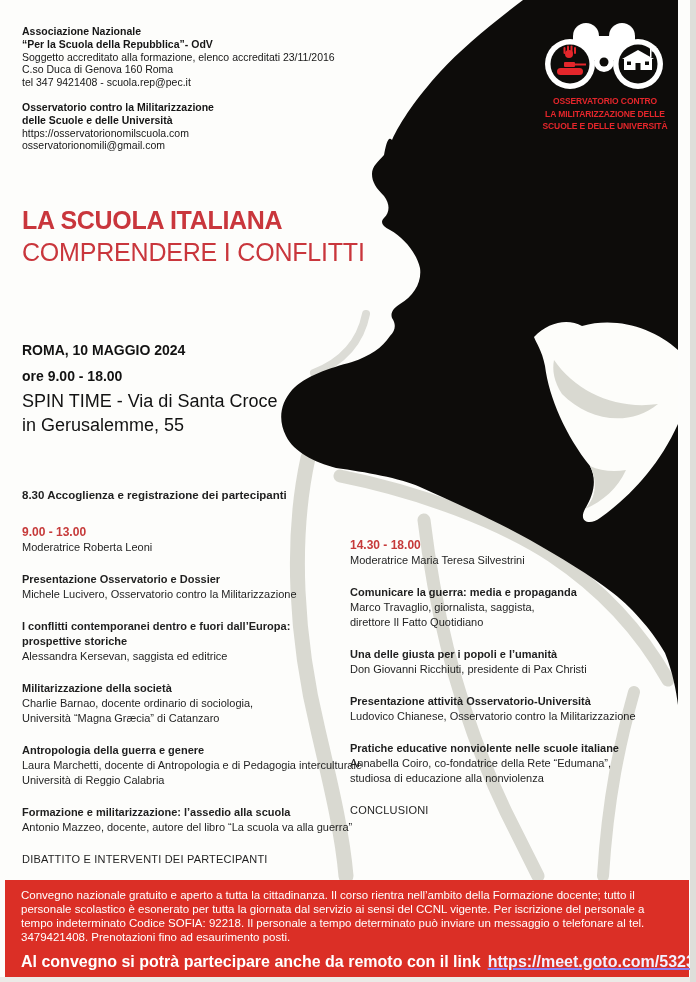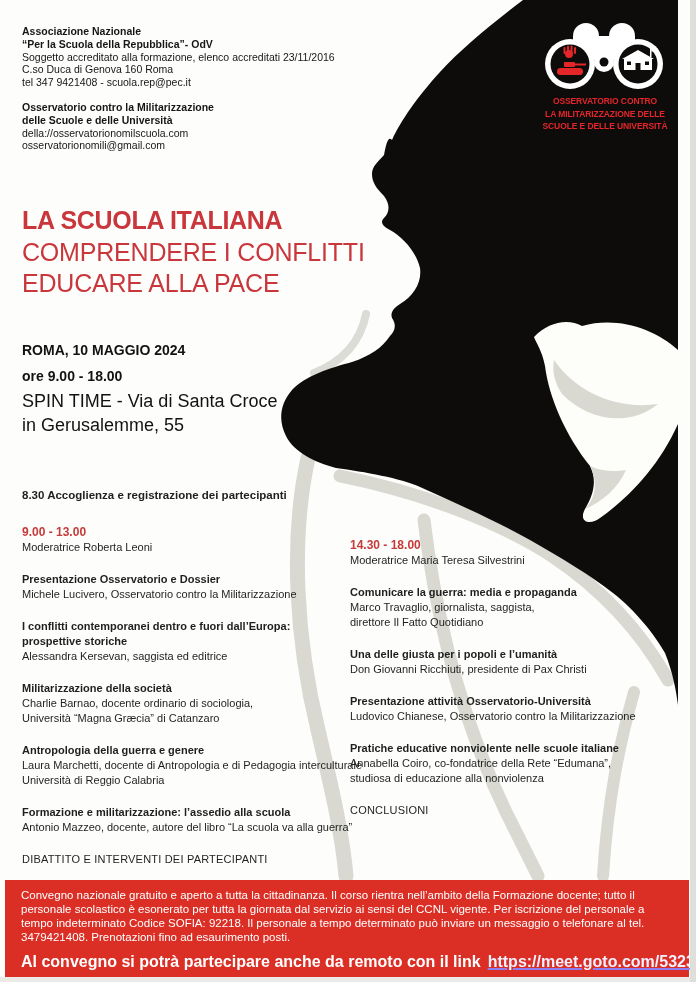--- a/index.html
+++ b/index.html
@@ -150,28 +150,27 @@
 
   <div class="txt org">
     <div class="b">Associazione Nazionale</div>
     <div class="b">“Per la Scuola della Repubblica”- OdV</div>
     <div>Soggetto accreditato alla formazione, elenco accreditati 23/11/2016</div>
     <div>C.so Duca di Genova 160  Roma</div>
     <div>tel 347 9421408 -  scuola.rep@pec.it</div>
     <div class="gap"></div>
     <div class="b">Osservatorio contro la Militarizzazione</div>
     <div class="b">delle Scuole e delle Università</div>
-    <div>della://osservatorionomilscuola.com</div>
+    <div>https://osservatorionomilscuola.com</div>
     <div>osservatorionomili@gmail.com</div>
   </div>
 
   <div class="txt title">
     <div class="t-bold">LA SCUOLA ITALIANA</div>
     <div class="t-reg">COMPRENDERE I CONFLITTI</div>
-    <div class="t-reg">EDUCARE ALLA PACE</div>
   </div>
 
   <div class="txt event">
     <div class="e-bold">ROMA, 10 MAGGIO 2024</div>
     <div class="e-bold">ore 9.00 - 18.00</div>
     <div class="e-reg">SPIN TIME - Via di Santa Croce</div>
     <div class="e-reg">in Gerusalemme, 55</div>
   </div>
 
   <div class="txt prog prog-left">

